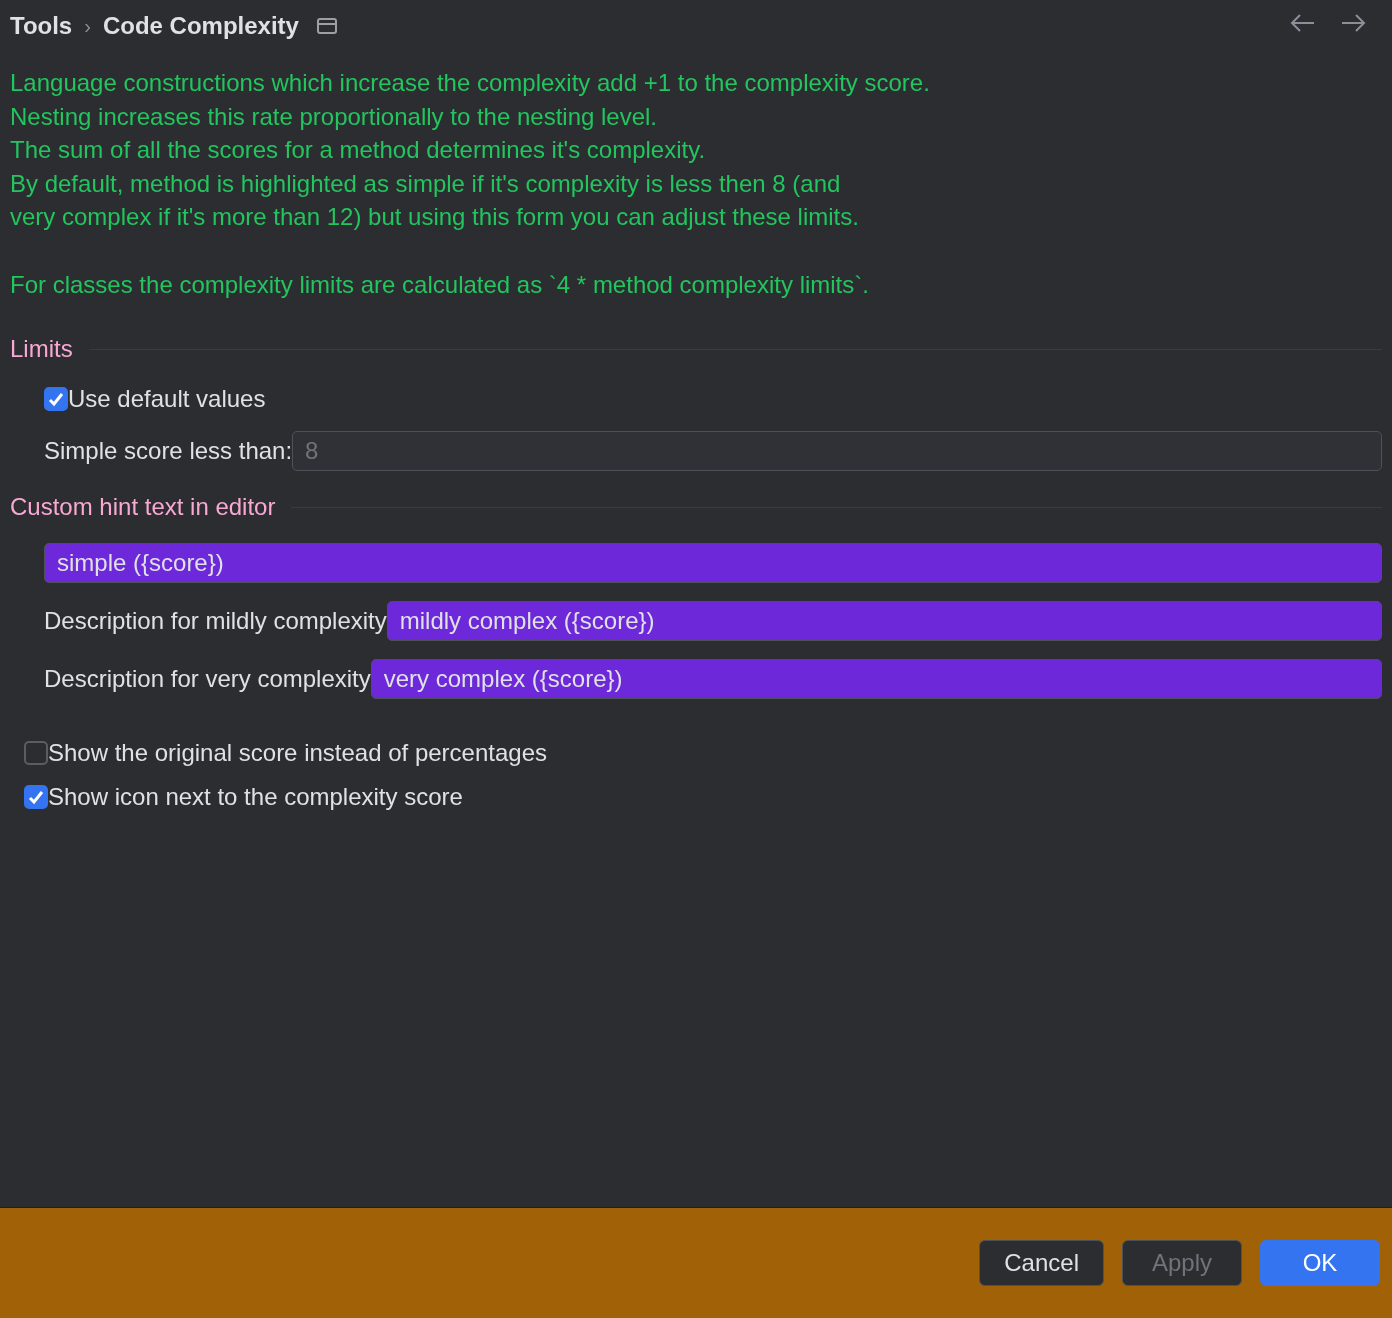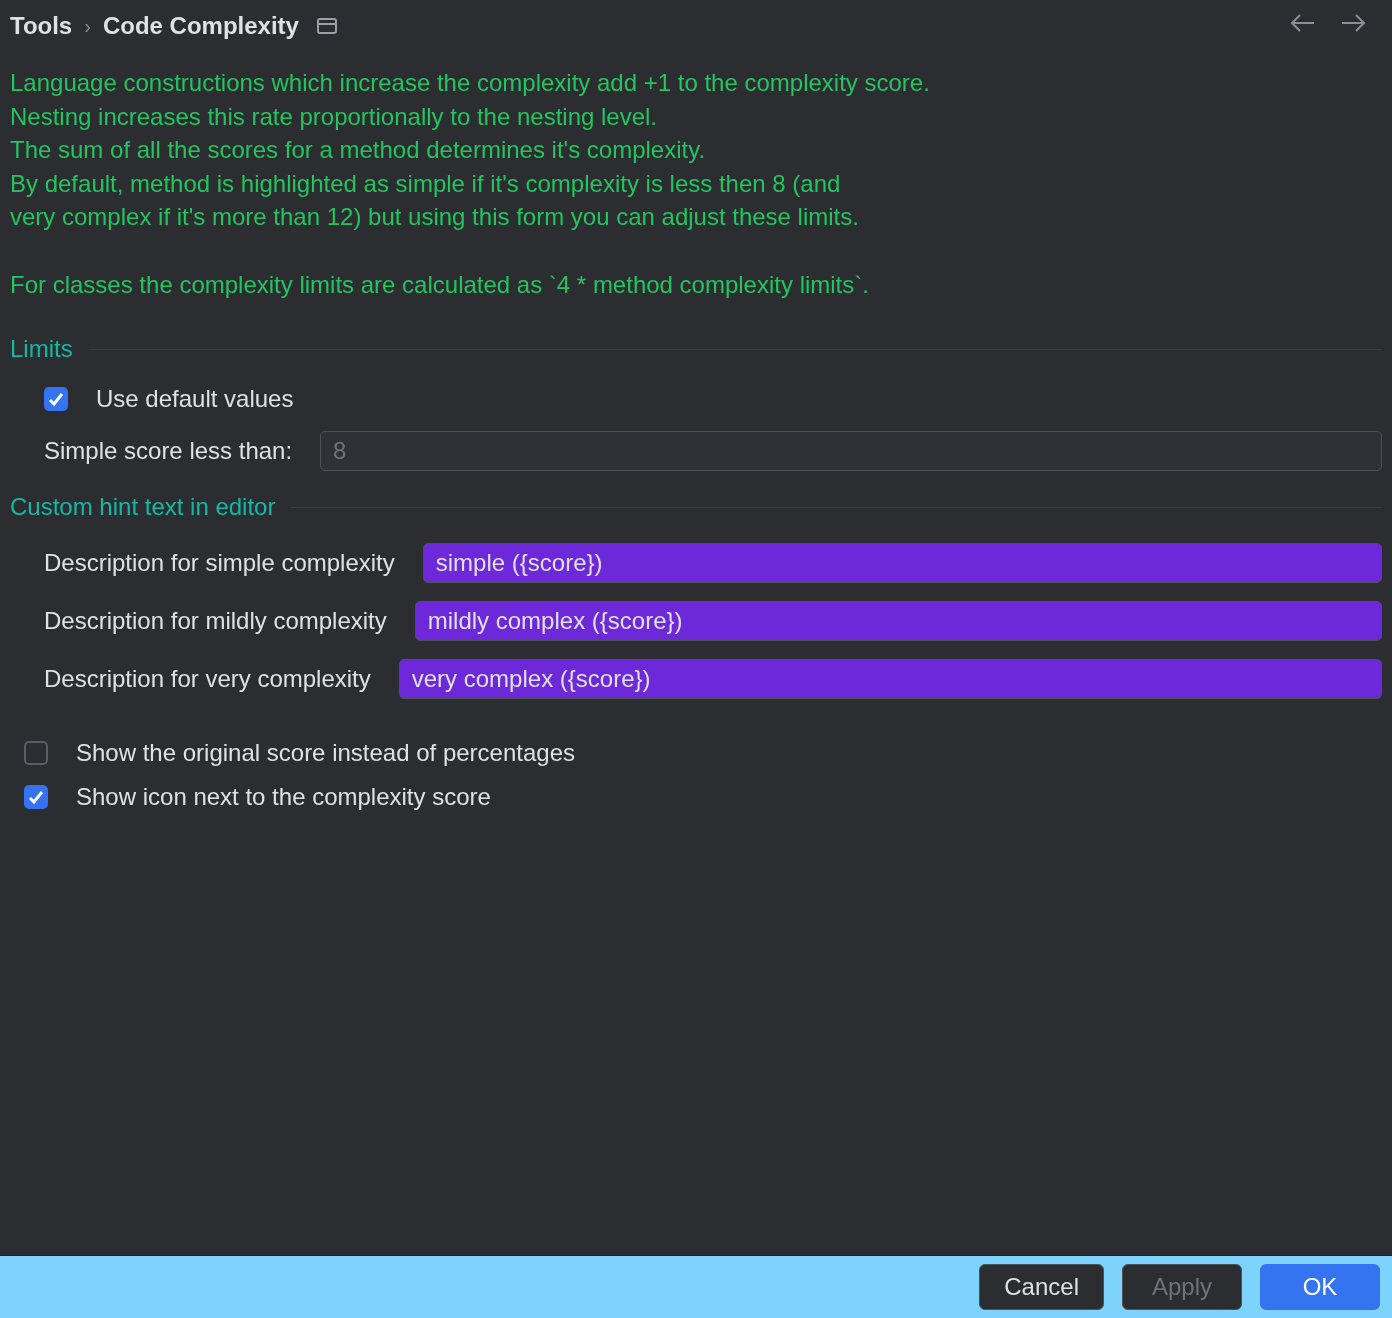--- a/index.html
+++ b/index.html
@@ -66,35 +66,35 @@
     margin-bottom: 34px;
   }
 
   .section-header {
     display: flex;
     align-items: center;
     gap: 16px;
     margin-top: 22px;
     margin-bottom: 22px;
   }
-  .section-header .label { color: #14b8a6; }
+  .section-header .label { color: #f9a8d4; }
   .section-header .line {
     flex: 1;
     height: 1px;
     background: #393b40;
   }
 
   .section-body {
     padding-left: 34px;
   }
 
   .row {
     display: flex;
     align-items: center;
-    gap: 28px;
+    gap: 0;
     margin-bottom: 18px;
   }
 
   .checkbox {
     width: 24px;
     height: 24px;
     border-radius: 5px;
     border: 2px solid #5a5d63;
     background: #2b2d30;
     display: inline-flex;
@@ -128,22 +128,22 @@
     color: #6f737a;
     background: #2f3136;
   }
 
   .bottom-options {
     padding: 22px 10px 0 10px;
   }
   .bottom-options .row { margin-bottom: 16px; padding-left: 4px; }
   .footer {
     border-top: 1px solid #1e1f22;
-    background: #7dd3fc;
-    padding: 8px 12px;
+    background: #a16207;
+    padding: 32px 12px;
     display: flex;
     justify-content: flex-end;
     gap: 18px;
   }
   .btn {
     height: 46px;
     min-width: 120px;
     padding: 0 24px;
     border-radius: 6px;
     font-size: 24px;
@@ -216,21 +216,20 @@
         <input class="text disabled" type="text" disabled="" value="8" style="">
       </div>
     </div>
 
     <div class="section-header">
       <span class="label">Custom hint text in editor</span>
       <span class="line"></span>
     </div>
     <div class="section-body">
       <div class="row">
-        <span class="field-label">Description for simple complexity</span>
         <input class="text" type="text" value="simple ({score})" style="">
       </div>
       <div class="row">
         <span class="field-label">Description for mildly complexity</span>
         <input class="text" type="text" value="mildly complex ({score})" style="">
       </div>
       <div class="row">
         <span class="field-label">Description for very complexity</span>
         <input class="text" type="text" value="very complex ({score})" style="">
       </div>

